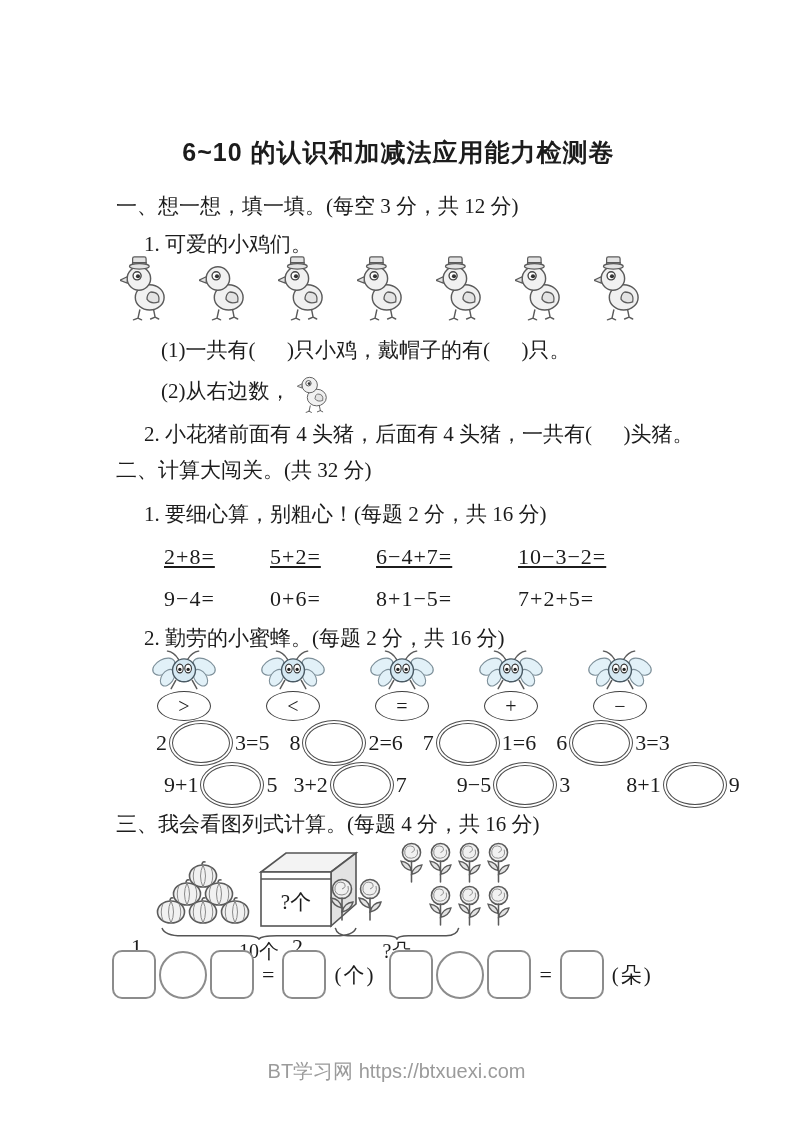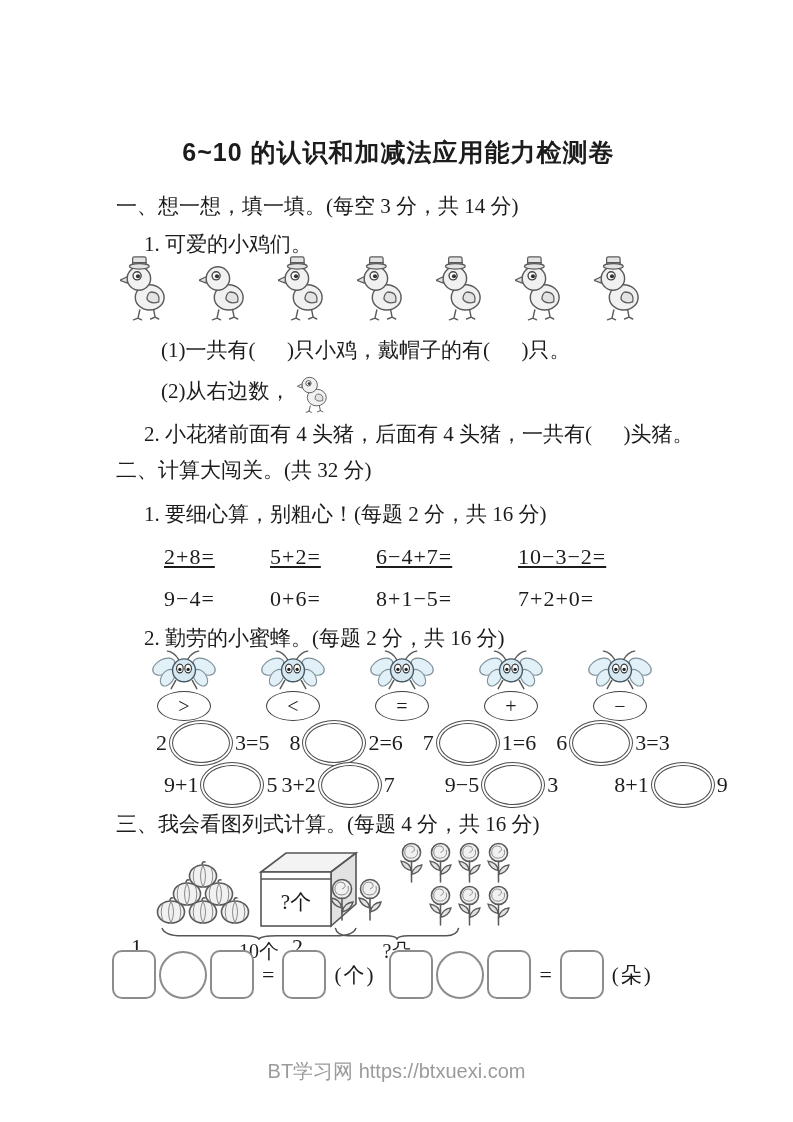--- a/index.html
+++ b/index.html
@@ -30,21 +30,21 @@
   .bee{width:66px;height:48px;}
   .op-oval{margin-top:-7px;width:52px;height:28px;border:1.6px solid #3f3f3f;border-radius:50%;
     background:#fff;display:flex;align-items:center;justify-content:center;font-size:20px;}
   
   .fill-row{display:flex;font-size:22px;align-items:center;}
   .fill-unit{display:inline-flex;align-items:center;}
   .scallop{display:inline-block;width:56px;height:38px;border:4px double #4c4c4c;border-radius:50%;
     background:#fff;margin:0 2px;}
   .row1{top:720px;left:156px;gap:20px;}
   .row2{top:762px;left:164px;}
-  .row2 .fill-unit:nth-child(1){margin-right:4px;}
+  .row2 .fill-unit:nth-child(1){margin-right:16px;}
   .row2 .fill-unit:nth-child(2){margin-right:50px;text-align:center;}
   .row2 .fill-unit:nth-child(3){margin-right:56px;}
   
   .fig-num{font-size:22px;}
   .brace{height:13px;}
   .brace-label{font-size:20px;text-align:center;}
   
   .answer-row{top:950px;left:112px;display:flex;align-items:center;font-size:21px;}
   .abox{width:40px;height:45px;border:2px solid #8c8c8c;border-radius:10px;background:#fff;}
   .acircle{width:44px;height:44px;border:2px solid #8c8c8c;border-radius:50%;background:#fff;}
@@ -111,21 +111,21 @@
       <circle class="shape" cx="14" cy="11" r="9.5"></circle>
       <path class="thin" d="M14,11 q5,-2 2,-6 q-7,-3 -9,4 q-1,8 7,8 q8,-1 6,-9"></path>
       <path class="ln" d="M14,20 L14,42"></path>
       <path class="shape2" d="M14,30 Q5,28 3,20 Q12,21 14,30 Z M14,34 Q23,32 25,24 Q16,25 14,34 Z"></path>
     </symbol>
   </defs>
 </svg>
 
 <div class="abs title">6~10 的认识和加减法应用能力检测卷</div>
 
-<div class="abs h1 pre" style="top:192px;left:116px;">一、想一想，填一填。(每空 3 分，共 14 分)</div>
+<div class="abs h1 pre" style="top:192px;left:116px;">一、想一想，填一填。(每空 3 分，共 12 分)</div>
 <div class="abs item pre" style="top:230px;left:144px;">1. 可爱的小鸡们。</div>
 
 <div class="abs chick-row">
   <svg class="chick" viewBox="0 0 60 74">
       <use href="#chick-hat" xlink:href="#chick-hat"></use>
     </svg>
   <svg class="chick" viewBox="0 0 60 74">
       <use href="#chick" xlink:href="#chick"></use>
     </svg>
   <svg class="chick" viewBox="0 0 60 74">
@@ -160,21 +160,21 @@
 <div class="abs calc-row" style="top:544px;text-decoration:underline;">
   <span class="c1">2+8=</span>
   <span class="c2">5+2=</span>
   <span class="c3">6−4+7=</span>
   <span class="c4">10−3−2=</span>
 </div>
 <div class="abs calc-row" style="top:586px;">
   <span class="c1">9−4=</span>
   <span class="c2">0+6=</span>
   <span class="c3">8+1−5=</span>
-  <span class="c4">7+2+0=</span>
+  <span class="c4">7+2+5=</span>
 </div>
 
 <div class="abs item pre" style="top:624px;left:144px;">2. 勤劳的小蜜蜂。(每题 2 分，共 16 分)</div>
 
 <div class="abs bee-row">
   <span class="bee-unit">
     <svg class="bee" viewBox="0 0 72 52">
         <use href="#bee"></use>
       </svg>
     <span class="op-oval">&gt;</span>

